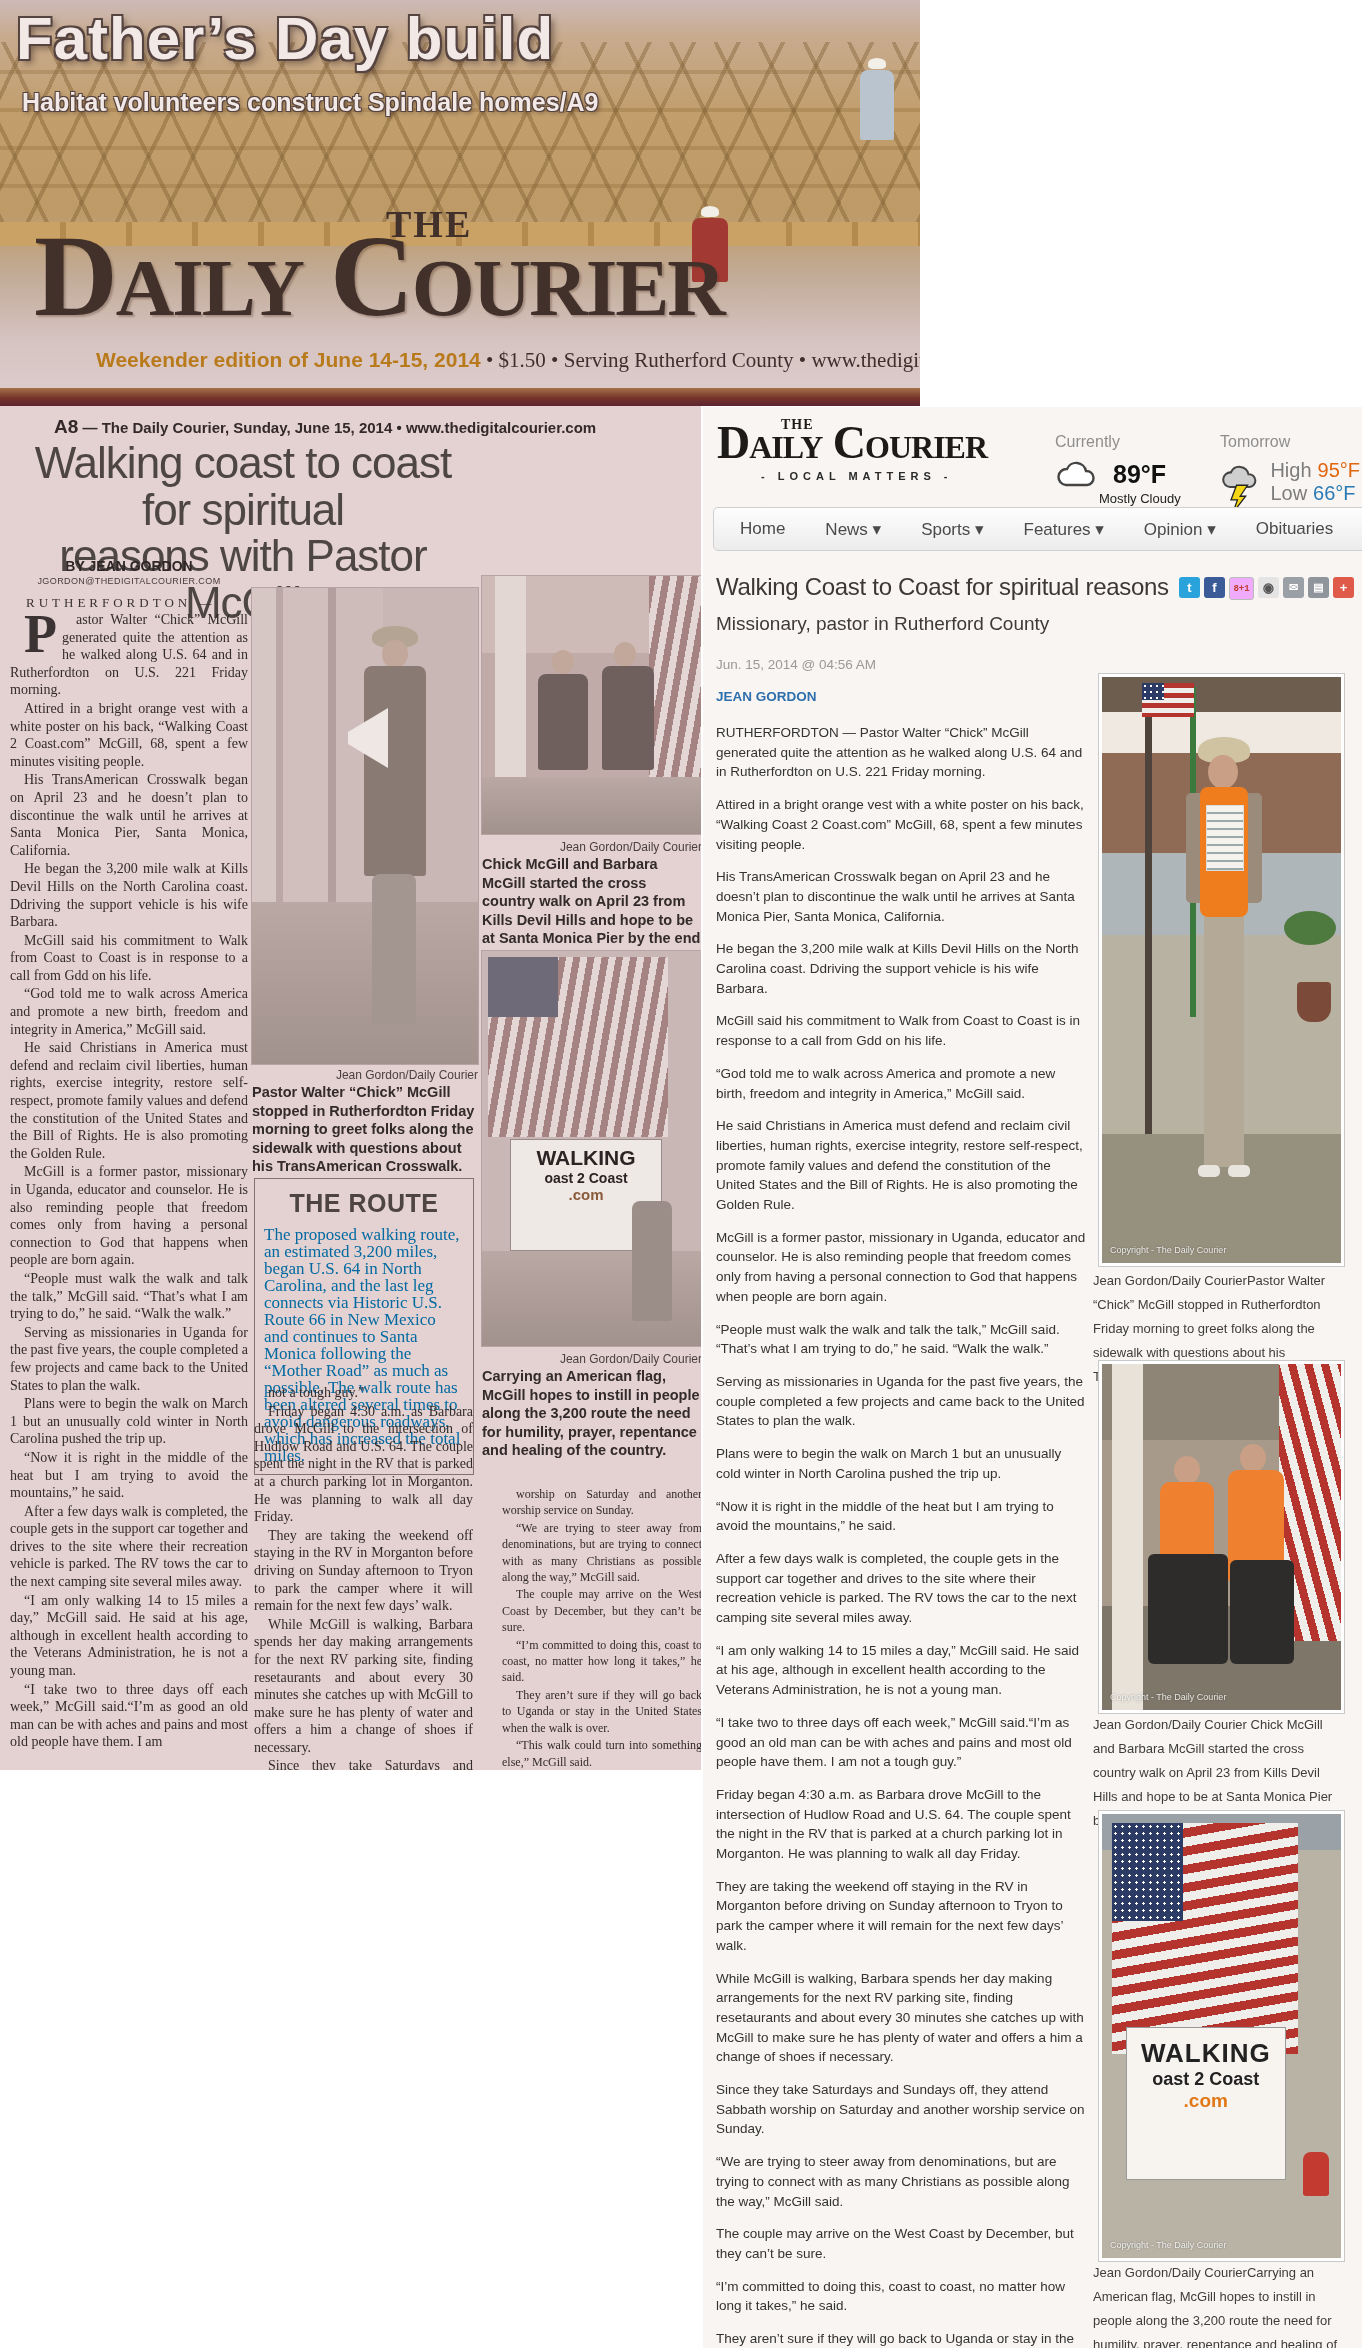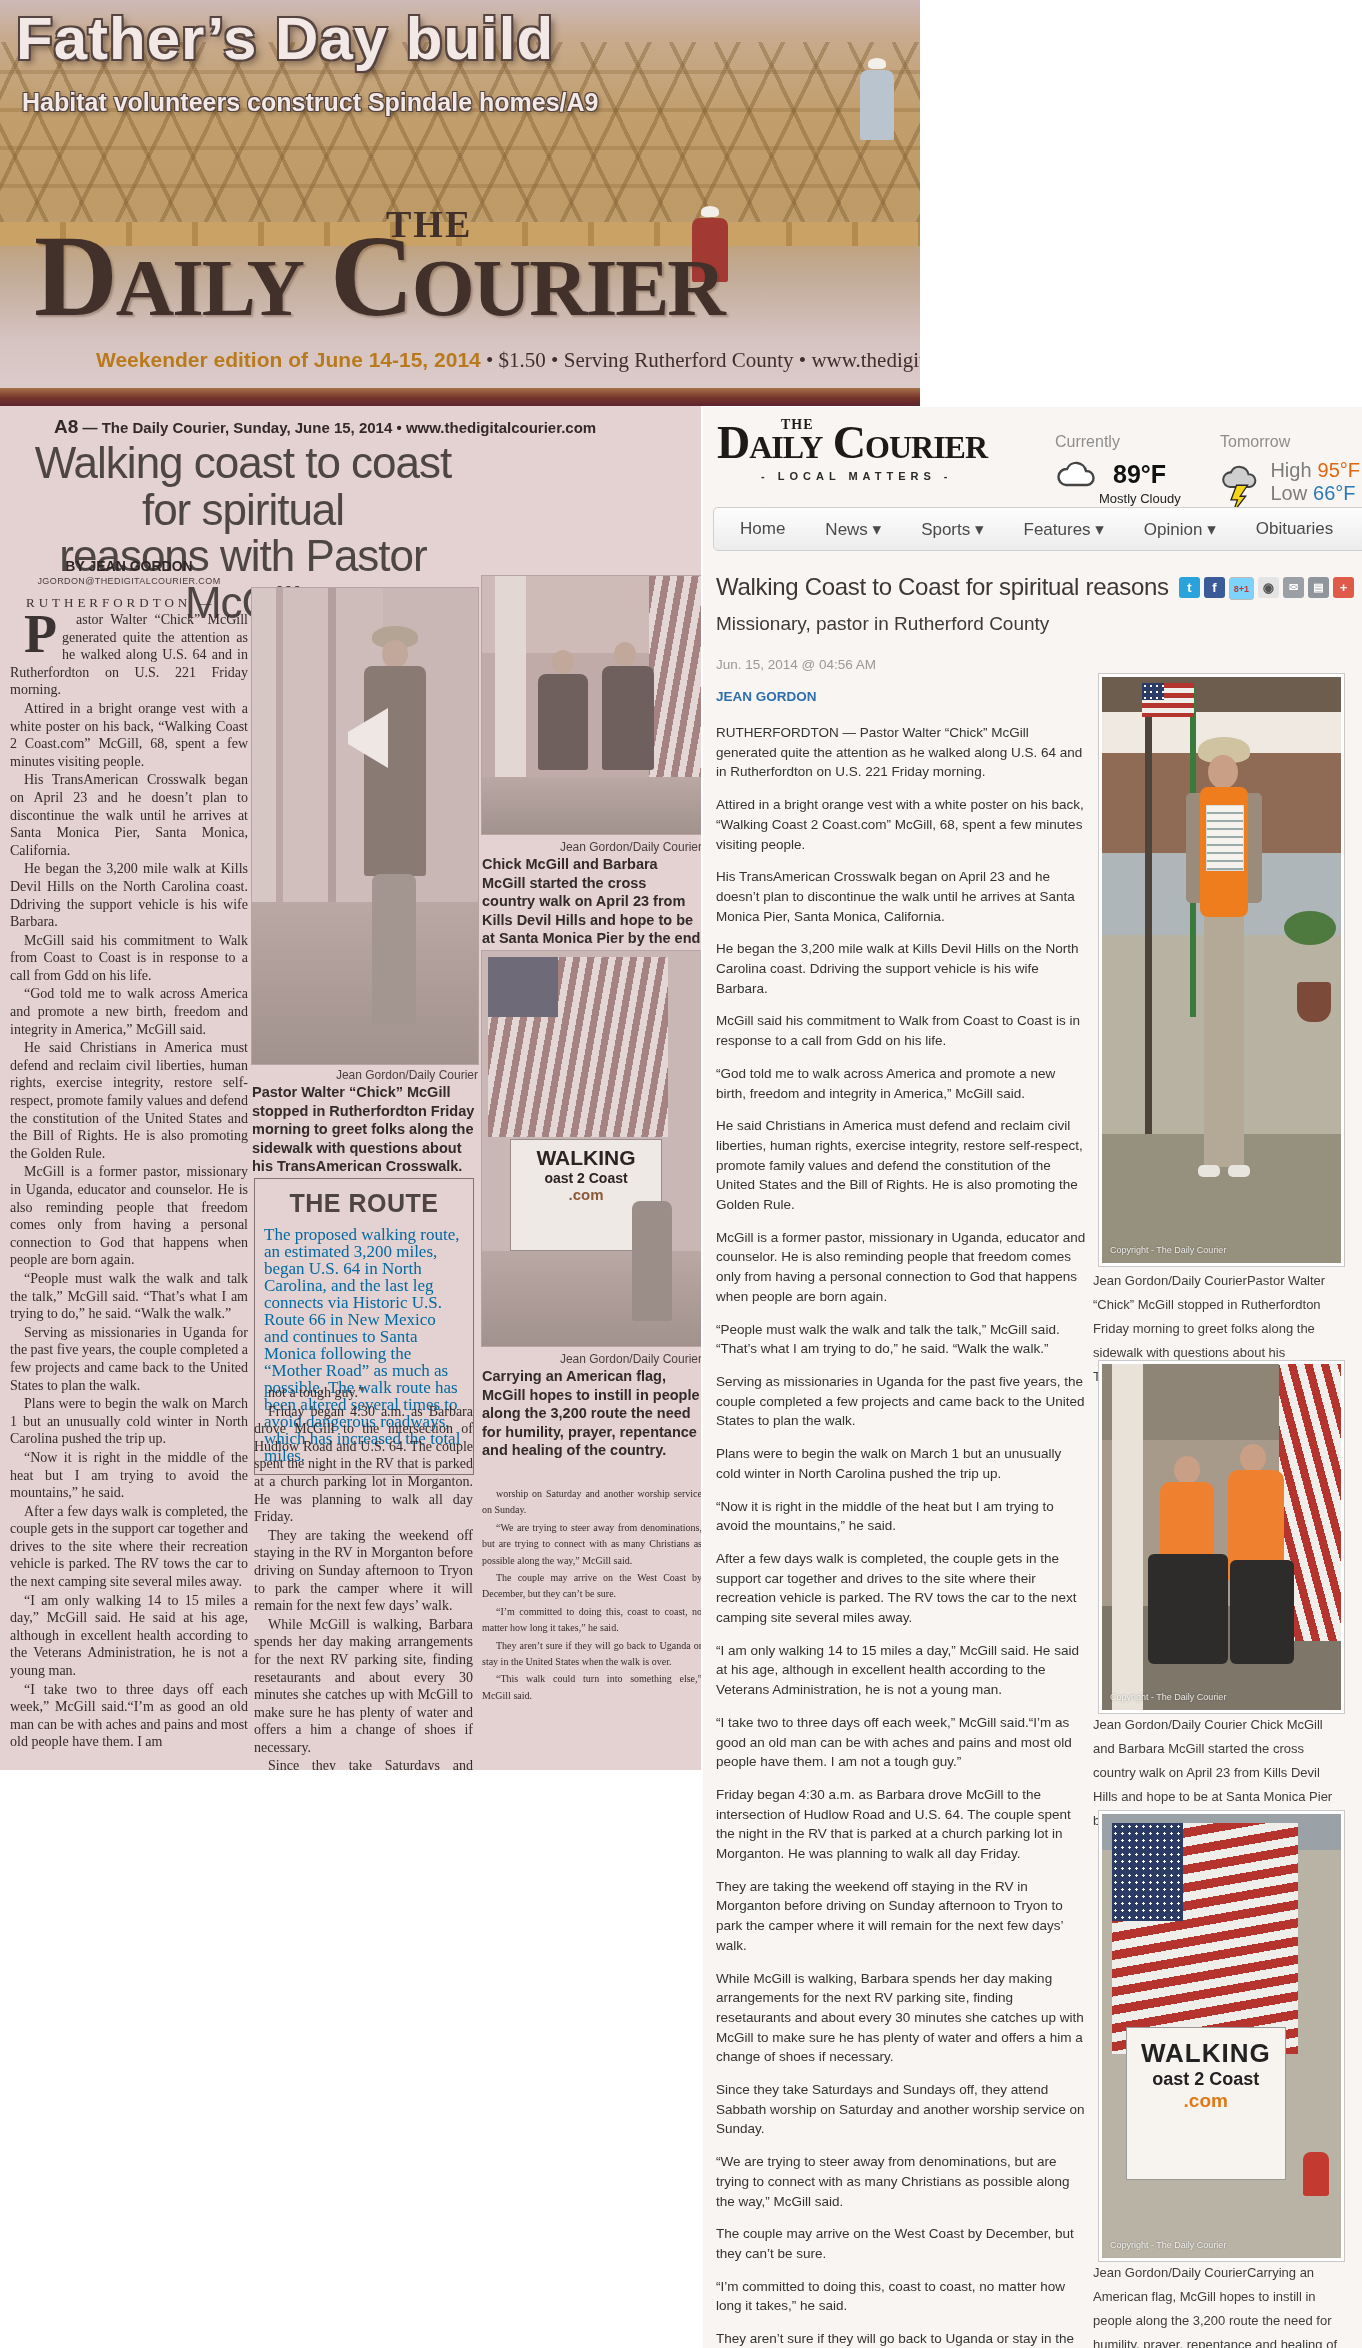--- a/index.html
+++ b/index.html
@@ -49,21 +49,21 @@
   .dropcap{float:left;font-size:54px;line-height:42px;padding:2px 5px 0 0;font-weight:700;color:#3c3334;font-family:"Liberation Serif","DejaVu Serif",serif;}
   .scanphoto{position:absolute;background:#c9b7b5;overflow:hidden;box-shadow:0 0 0 1px #b7a3a1;}
   .scancap{position:absolute;}
   .scancap .credit{text-align:right;font-size:12px;color:#4a3f40;margin-bottom:1px;}
   .scancap .capt{font-weight:700;font-size:14.5px;line-height:18.5px;color:#332a2b;}
   .routebox{position:absolute;left:254px;top:772px;width:200px;border:1px solid #83716f;padding:8px 9px 10px;}
   .routebox .rtitle{text-align:center;font-size:25px;font-weight:800;letter-spacing:.5px;color:#4d4443;margin:2px 0 8px;}
   .routebox .rbody{font-family:"Liberation Serif","DejaVu Serif",serif;font-size:17px;line-height:17px;color:#0369a1;}
   .col2b{position:absolute;left:254px;top:978px;width:219px;}
   .col3b{position:absolute;left:482px;top:1080px;width:220px;}
-  .col3b p{font-size:10px;line-height:16.4px;}
+  .col3b p{font-size:12px;line-height:16.4px;margin-left:20px;}
 
   
   .sp1-glass{position:absolute;left:0;top:0;width:58%;height:72%;background:linear-gradient(90deg,#d6c6c4 0 18%,#bba7a5 18% 24%,#d1bfbd 24% 58%,#b3a09e 58% 64%,#cebcba 64% 100%);}
   .sp-walk{position:absolute;left:0;bottom:0;width:100%;height:34%;background:linear-gradient(180deg,#b9a8a4,#a2928e);}
   .sp-fig{position:absolute;background:#6f605e;border-radius:8px 8px 3px 3px;}
   .sp-head{position:absolute;background:#c2a89a;border-radius:50%;}
   .sp-hat{position:absolute;background:#b3a493;border-radius:50% 50% 40% 40%;}
   .sp-cone{position:absolute;background:#efe7e3;clip-path:polygon(0 40%,100% 0,100% 100%,0 60%);}
   .sp2-brick{position:absolute;inset:0;background:linear-gradient(180deg,#cebbb8 0 30%,#c0aba8 30% 100%);}
   .sp2-col{position:absolute;left:6%;top:0;width:14%;height:100%;background:#e3d7d3;}
@@ -91,21 +91,21 @@
   .hi{color:#e0660f;font-weight:400;}
   .lo{color:#2a7ab5;font-weight:400;}
   .nav{position:absolute;left:10px;top:100px;width:609px;height:42px;background:linear-gradient(#fdfdfd,#ececec);
        border:1px solid #cfcfcf;border-radius:5px;display:flex;align-items:center;gap:40px;padding:0 26px;font-size:17px;color:#4a4a4a;}
   .nav span{cursor:pointer;white-space:nowrap;}
   .w-title{position:absolute;left:13px;top:166px;width:490px;font-size:24px;color:#3c3734;letter-spacing:-.3px;white-space:nowrap;}
   .socials{position:absolute;right:8px;top:170px;display:flex;gap:4px;}
   .soc{width:21px;height:21px;border-radius:3px;display:flex;align-items:center;justify-content:center;
        font-size:13px;font-weight:700;color:#fff;cursor:pointer;}
   .s-tw{background:#2aa3dd;} .s-fb{background:#3a5a98;}
-  .s-gp{background:#7dd3fc;color:#c03d2e;border:1px solid #bbb;font-size:9px;width:23px;}
+  .s-gp{background:#f0abfc;color:#c03d2e;border:1px solid #bbb;font-size:9px;width:23px;font-family:Liberation Mono, monospace;}
   .s-rd{background:#e4e4e4;color:#555;} .s-em{background:#9aa0a6;font-size:11px;} .s-pr{background:#8f959b;font-size:11px;} .s-pl{background:#e05a4a;}
   .w-sub{position:absolute;left:13px;top:206px;font-size:19px;color:#3f3a38;}
   .w-date{position:absolute;left:13px;top:250px;font-size:13.5px;color:#9a9a9a;}
   .w-author{position:absolute;left:13px;top:282px;font-size:13.5px;font-weight:700;color:#2f6fad;cursor:pointer;}
   .w-body{position:absolute;left:13px;top:316px;width:372px;}
   .w-body p{font-size:13.5px;line-height:1.46;color:#333;margin:0 0 13px;}
 
   .webphoto{position:absolute;background:#fff;border:1px solid #c9c9c9;padding:3px;}
   .webphoto .art{position:relative;width:100%;height:100%;overflow:hidden;background:#cfc8bd;}
   .webcap{position:absolute;font-size:13px;line-height:1.85;color:#3d3d3d;}

